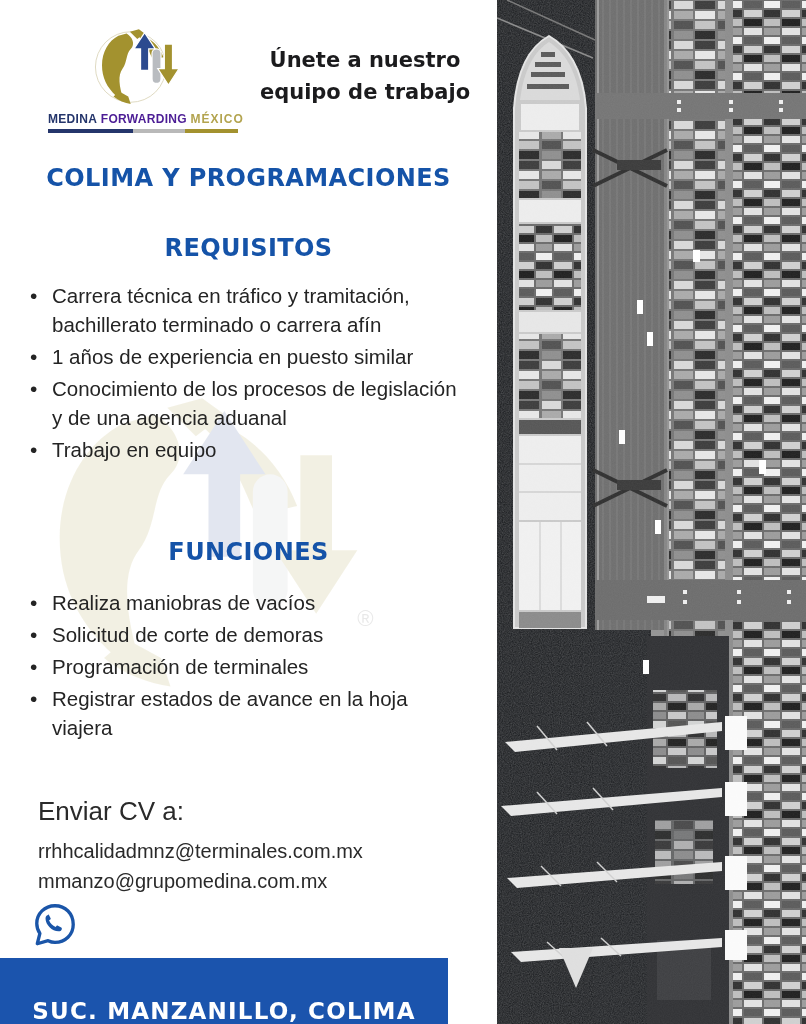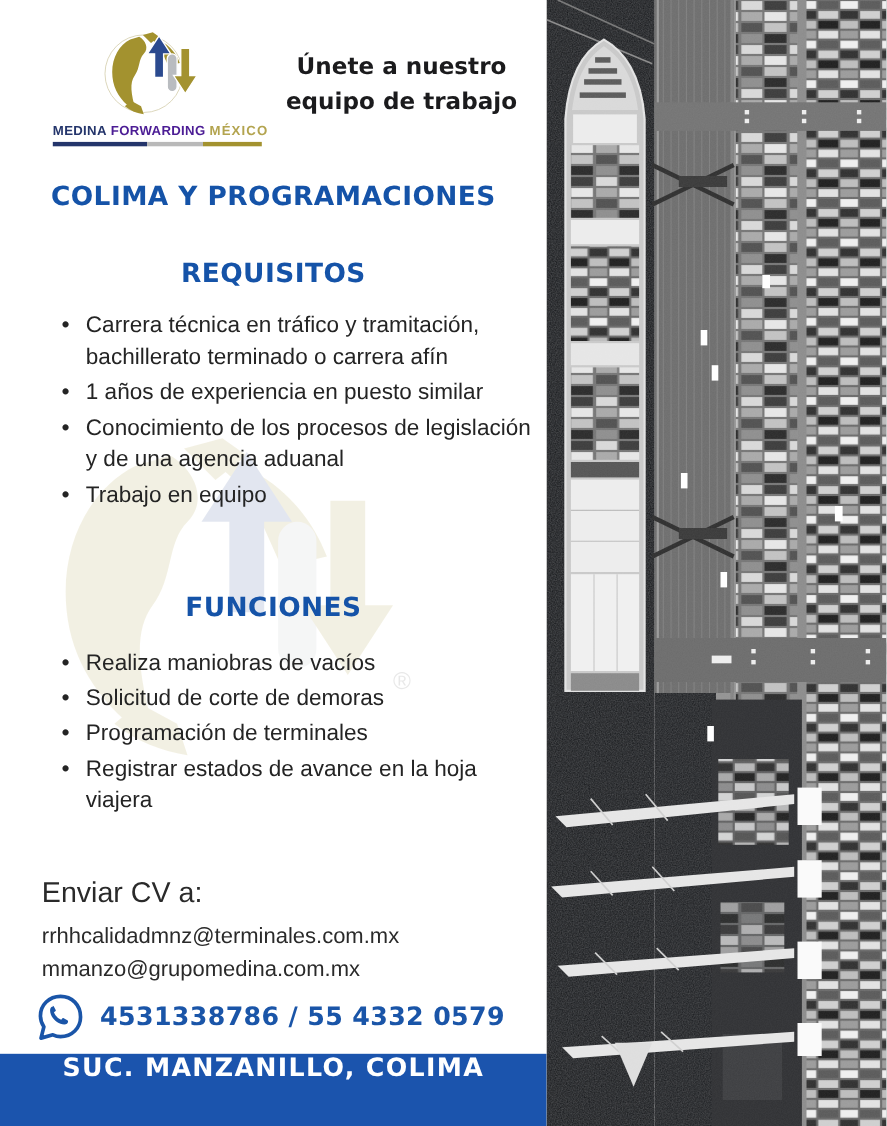--- a/index.html
+++ b/index.html
@@ -24,39 +24,39 @@
     font-family:"DejaVu Sans", sans-serif; font-weight:bold; font-size:21px;
     line-height:32px; color:#1b1b1d; }
 
   .blue-h { position:absolute; left:0; width:497px; text-align:center;
     font-family:"DejaVu Sans", sans-serif; font-weight:bold; color:#1553A8;
     letter-spacing:.4px; font-size:24px; }
   .vacancy-title { top:164px; }
   .req-heading   { top:234px; }
   .func-heading  { top:538px; }
 
-  ul.flyer-list { position:absolute; left:54px; width:436px; margin:0; padding:0;
+  ul.flyer-list { position:absolute; left:28px; width:436px; margin:0; padding:0;
     list-style:none; font-size:20.5px; line-height:29px; color:#242424; }
   ul.req-list  { top:281px; }
   ul.func-list { top:588px; }
   ul.flyer-list li { position:relative; padding-left:24px; margin-bottom:3px; }
   ul.flyer-list li::before { content:"•"; position:absolute; left:2px; top:0px;
     font-size:21px; color:#242424; }
 
   .cv-label { position:absolute; left:38px; top:796px; font-size:26px; color:#2a2a2a; }
   .emails   { position:absolute; left:38px; top:836px; font-size:20px; line-height:30px; color:#2a2a2a; }
 
   .phone-row { position:absolute; left:30px; top:898px; width:440px; height:54px;
     display:flex; align-items:center; }
   .wa-icon { flex:0 0 auto; }
   .phone-numbers { flex:1; text-align:center; font-family:"DejaVu Sans", sans-serif;
     font-weight:bold; font-size:23px; color:#1A55A8; letter-spacing:.3px; }
 
-  .footer-bar { position:absolute; left:0; top:958px; width:497px; height:66px;
-    background:#1B54AD; display:flex; align-items:flex-start; justify-content:center; }
+  .footer-bar { position:absolute; left:0; top:958px; width:448px; height:66px;
+    background:#1B54AD; display:flex; align-items:flex-end; justify-content:center; }
   .footer-text { font-family:"DejaVu Sans", sans-serif; font-weight:bold;
     font-size:23px; letter-spacing:1.2px; color:#ffffff; }
 
   .watermark { position:absolute; left:28px; top:376px; width:380px; height:336px;
     opacity:.13; pointer-events:none; }
 
   
   .photo { position:absolute; left:497px; top:0; width:309px; height:1024px; background:#8f8f8f; }
   .photo svg { display:block; }
 </style>
@@ -124,21 +124,20 @@
     <div class="emails">
       <div>rrhhcalidadmnz@terminales.com.mx</div>
       <div>mmanzo@grupomedina.com.mx</div>
     </div>
 
     <div class="phone-row">
       <svg class="wa-icon" width="50" height="50" viewBox="0 0 48 48">
         <path d="M24 5.5 C14 5.5 6.5 13 6.5 22.5 c0 3.6 1.1 6.9 3 9.6 L7 42 l10.4-2.9 c2 1 4.3 1.6 6.6 1.6 9.9 0 17.5-7.5 17.5-17.2 C41.5 13 34 5.5 24 5.5 Z" fill="none" stroke="#1A55A8" stroke-width="3.2" stroke-linejoin="round"></path>
         <path d="M17.5 14.5 c-1.4 0-2.6 1.3-2.6 3.2 0 6 6.3 12.4 12.4 12.4 1.9 0 3.3-1.1 3.3-2.6 0-.4-.2-.8-.6-1l-3.2-1.9 c-.4-.2-.9-.2-1.2.2l-1 1.1 c-2.9-1.2-5.2-3.5-6.3-6.4l1.2-.9 c.4-.3.5-.8.3-1.2l-1.6-3 c-.2-.4-.6-.7-1-.7 Z" fill="#1A55A8"></path>
       </svg>
-      <div class="phone-numbers">4531338786 / 55 4332 0579</div>
     </div>
 
     <div class="footer-bar">
       <span class="footer-text">SUC. MANZANILLO, COLIMA</span>
     </div>
   </div>
 
   <div class="photo">
     <svg width="309" height="1024" viewBox="0 0 309 1024" preserveAspectRatio="none">
       <defs>

